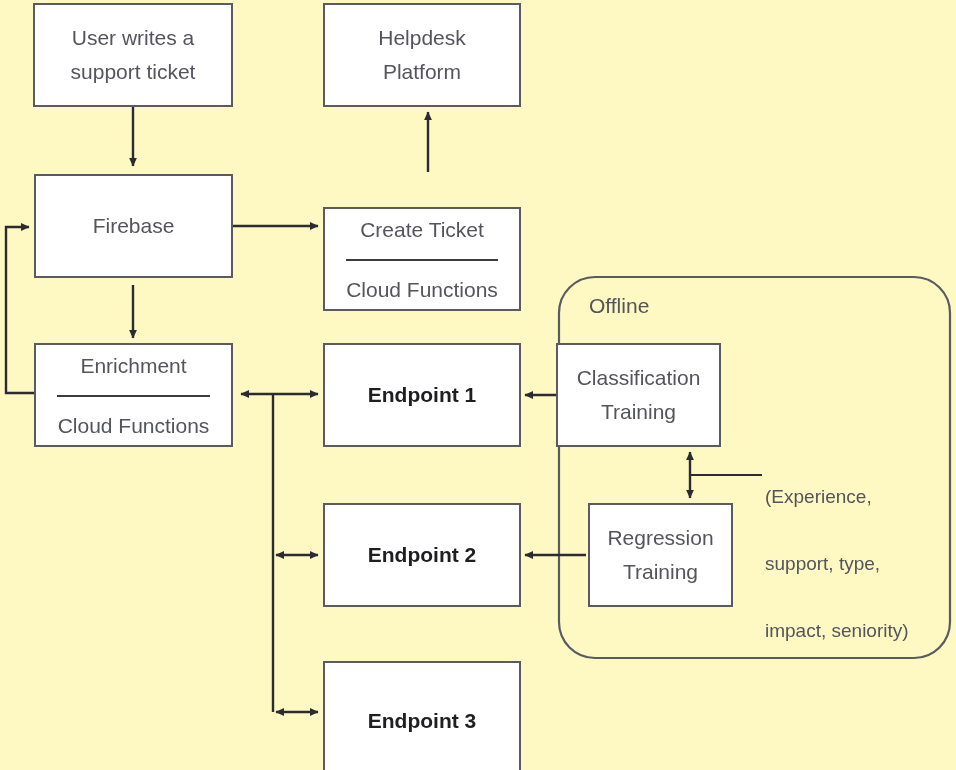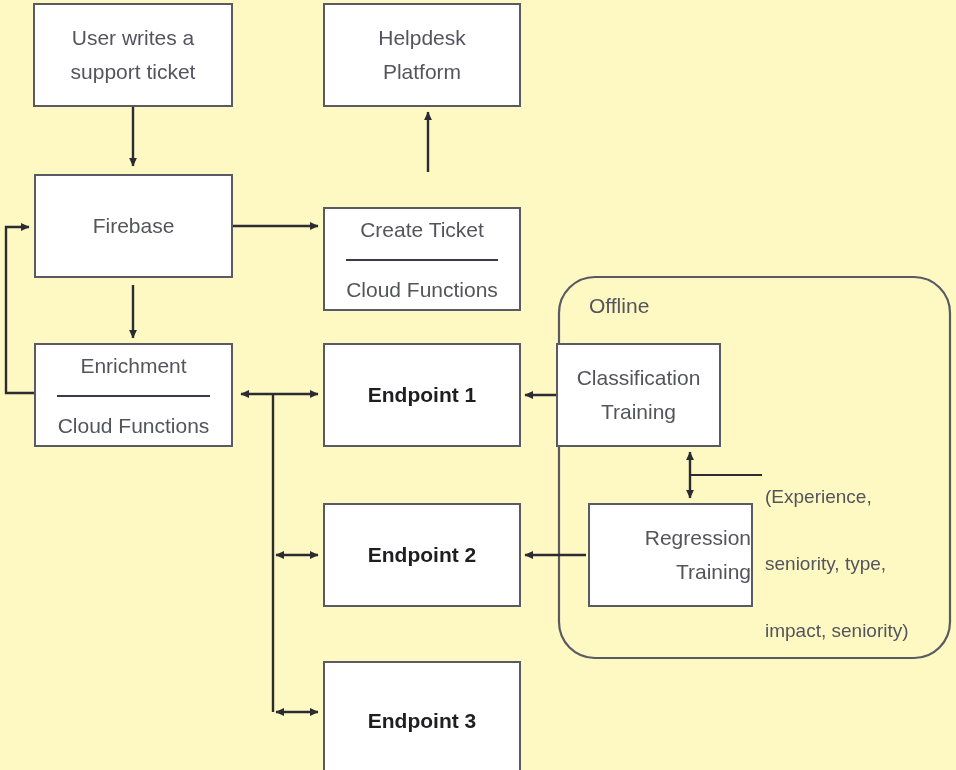--- a/index.html
+++ b/index.html
@@ -154,26 +154,26 @@
 
   <div class="node-box endpoint-box" style="left:323px; top:661px; width:198px; height:120px;">
     <span>Endpoint 3</span>
   </div>
 
   <div class="node-box" style="left:556px; top:343px; width:165px; height:104px;">
     <span>Classification</span>
     <span class="line2">Training</span>
   </div>
 
-  <div class="node-box" style="left:588px; top:503px; width:165px; height:104px;align-items:flex-end;">
+  <div class="node-box" style="left:588px; top:503px; width:145px; height:104px;">
     <span>Regression</span>
     <span class="line2">Training</span>
   </div>
 
   <div class="offline-title" style="left:589px; top:294px;">Offline</div>
 
   <div class="annotation" style="left:765px; top:441px;">
     <div>(Experience,</div>
-    <div>seniority, type,</div>
+    <div>support, type,</div>
     <div>impact, seniority)</div>
   </div>
 
 </div>
 
 </body></html>

